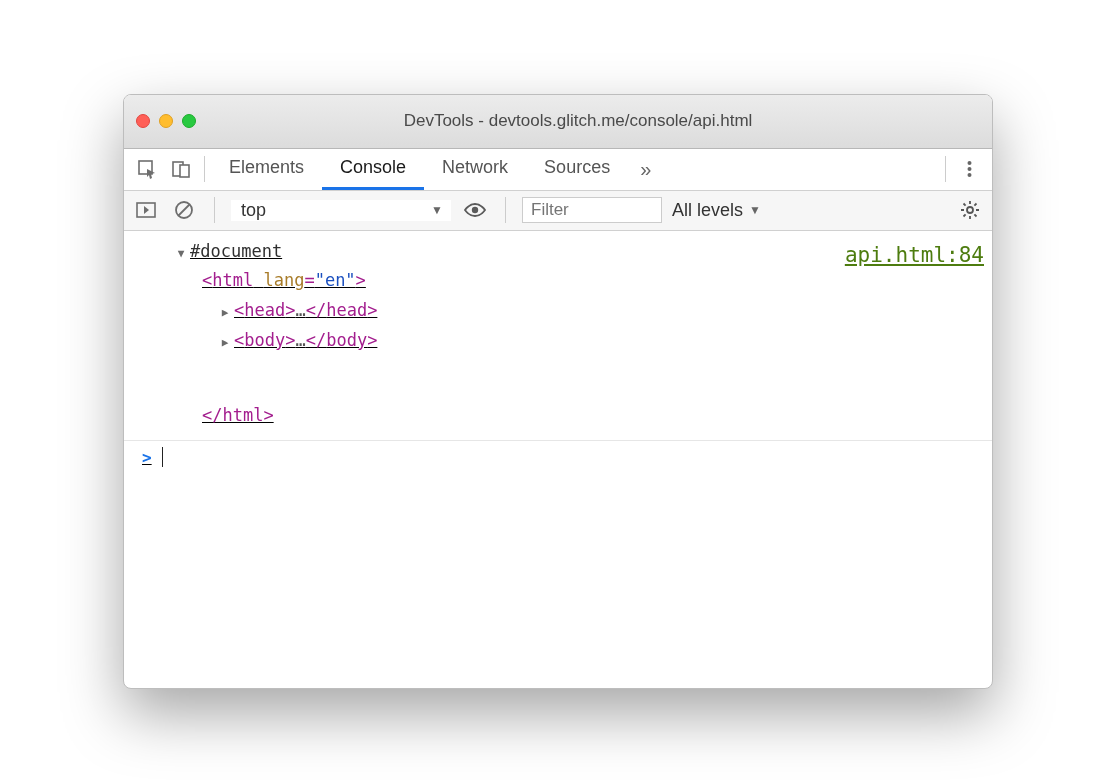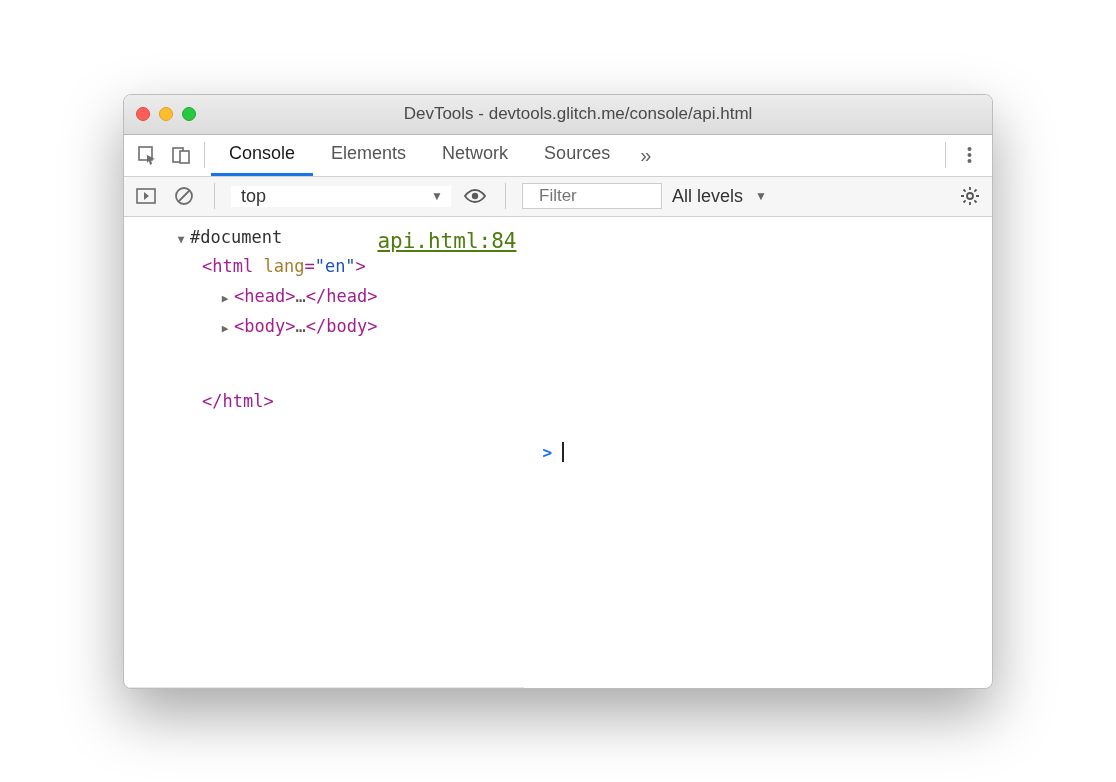--- a/index.html
+++ b/index.html
@@ -18,21 +18,21 @@
     background: #fff;
     border-radius: 8px;
     border: 1px solid #bdbdbd;
     box-shadow: 0 25px 60px rgba(0,0,0,0.35);
     overflow: hidden;
     display: flex;
     flex-direction: column;
   }
   
   .titlebar {
-    height: 40px;
+    height: 54px;
     background: linear-gradient(#ececec, #dcdcdc);
     border-bottom: 1px solid #b7b7b7;
     display: flex;
     align-items: center;
     padding: 16px 12px;
     gap: 8px;
   }
   .traffic { display: flex; gap: 9px; align-items: center; margin-right: 12px; }
   .dot { width: 14px; height: 14px; border-radius: 50%; }
   .dot.red    { background: #ff5f57; border: 1px solid #e24640; }
@@ -82,29 +82,29 @@
     font-size: 18px; color:#333;
     width: 220px; justify-content: space-between;
   }
   .context-sel .lbl { padding-left: 2px; }
   .tri { color:#666; font-size: 12px; }
   .eye { color:#5a5a5a; }
   .filter-input {
     width: 140px; height: 26px;
     border: 1px solid #ccc; background:#fff;
     font-size: 17px; color:#333;
-    padding: 0 16px;
+    padding: 0 8px;
   }
   .levels {
-    display:flex; align-items:center; gap:12px;
+    display:flex; align-items:center; gap:6px;
     font-size:18px; color:#333;
   }
   .gear { margin-left:auto; color:#555; }
   
-  .console-area { flex:1; display:flex; flex-direction:row; font-size:17px; }
+  .console-area { flex:1; display:flex; flex-direction:column; font-size:17px;text-decoration:underline; }
   .log-row {
     display:flex; padding: 6px 8px 10px 50px;
     border-bottom: 1px solid #e6e6e6;
     font-family: Menlo, Consolas, monospace;
     position: relative;
   }
   .log-content { flex:1; line-height: 1.75; }
   .log-src { color:#4d7c0f; text-decoration: underline; font-family: Menlo, monospace; font-size:21px;margin-top:6px; }
   .toggle-tri { display:inline-block; width: 14px; text-align:center; color:#6b6b6b; margin-right: 2px; }
   .toggle-tri.down::before { content: "▼"; font-size:11px; }
@@ -150,22 +150,22 @@
       </div>
       <div class="icon-btn">
         <svg width="20" height="20" viewBox="0 0 20 20">
             <rect x="2" y="3" width="10" height="14" fill="none" stroke="#6e6e6e" stroke-width="1.6"></rect>
             <rect x="9" y="6" width="9" height="12" fill="#fff" stroke="#6e6e6e" stroke-width="1.6"></rect>
           </svg>
       </div>
     </div>
     <div class="vsep"></div>
     <div class="tabs">
+      <div class="tab">Elements</div>
       <div class="tab active">Console</div>
-      <div class="tab">Elements</div>
       <div class="tab">Network</div>
       <div class="tab">Sources</div>
     </div>
     <div class="more-tabs">»</div>
     <div class="spacer"></div>
     <div class="vsep"></div>
     <div class="kebab">
       <svg width="5" height="20" viewBox="0 0 5 20">
           <circle cx="2.5" cy="4" r="2" fill="#666"></circle>
           <circle cx="2.5" cy="10" r="2" fill="#666"></circle>

